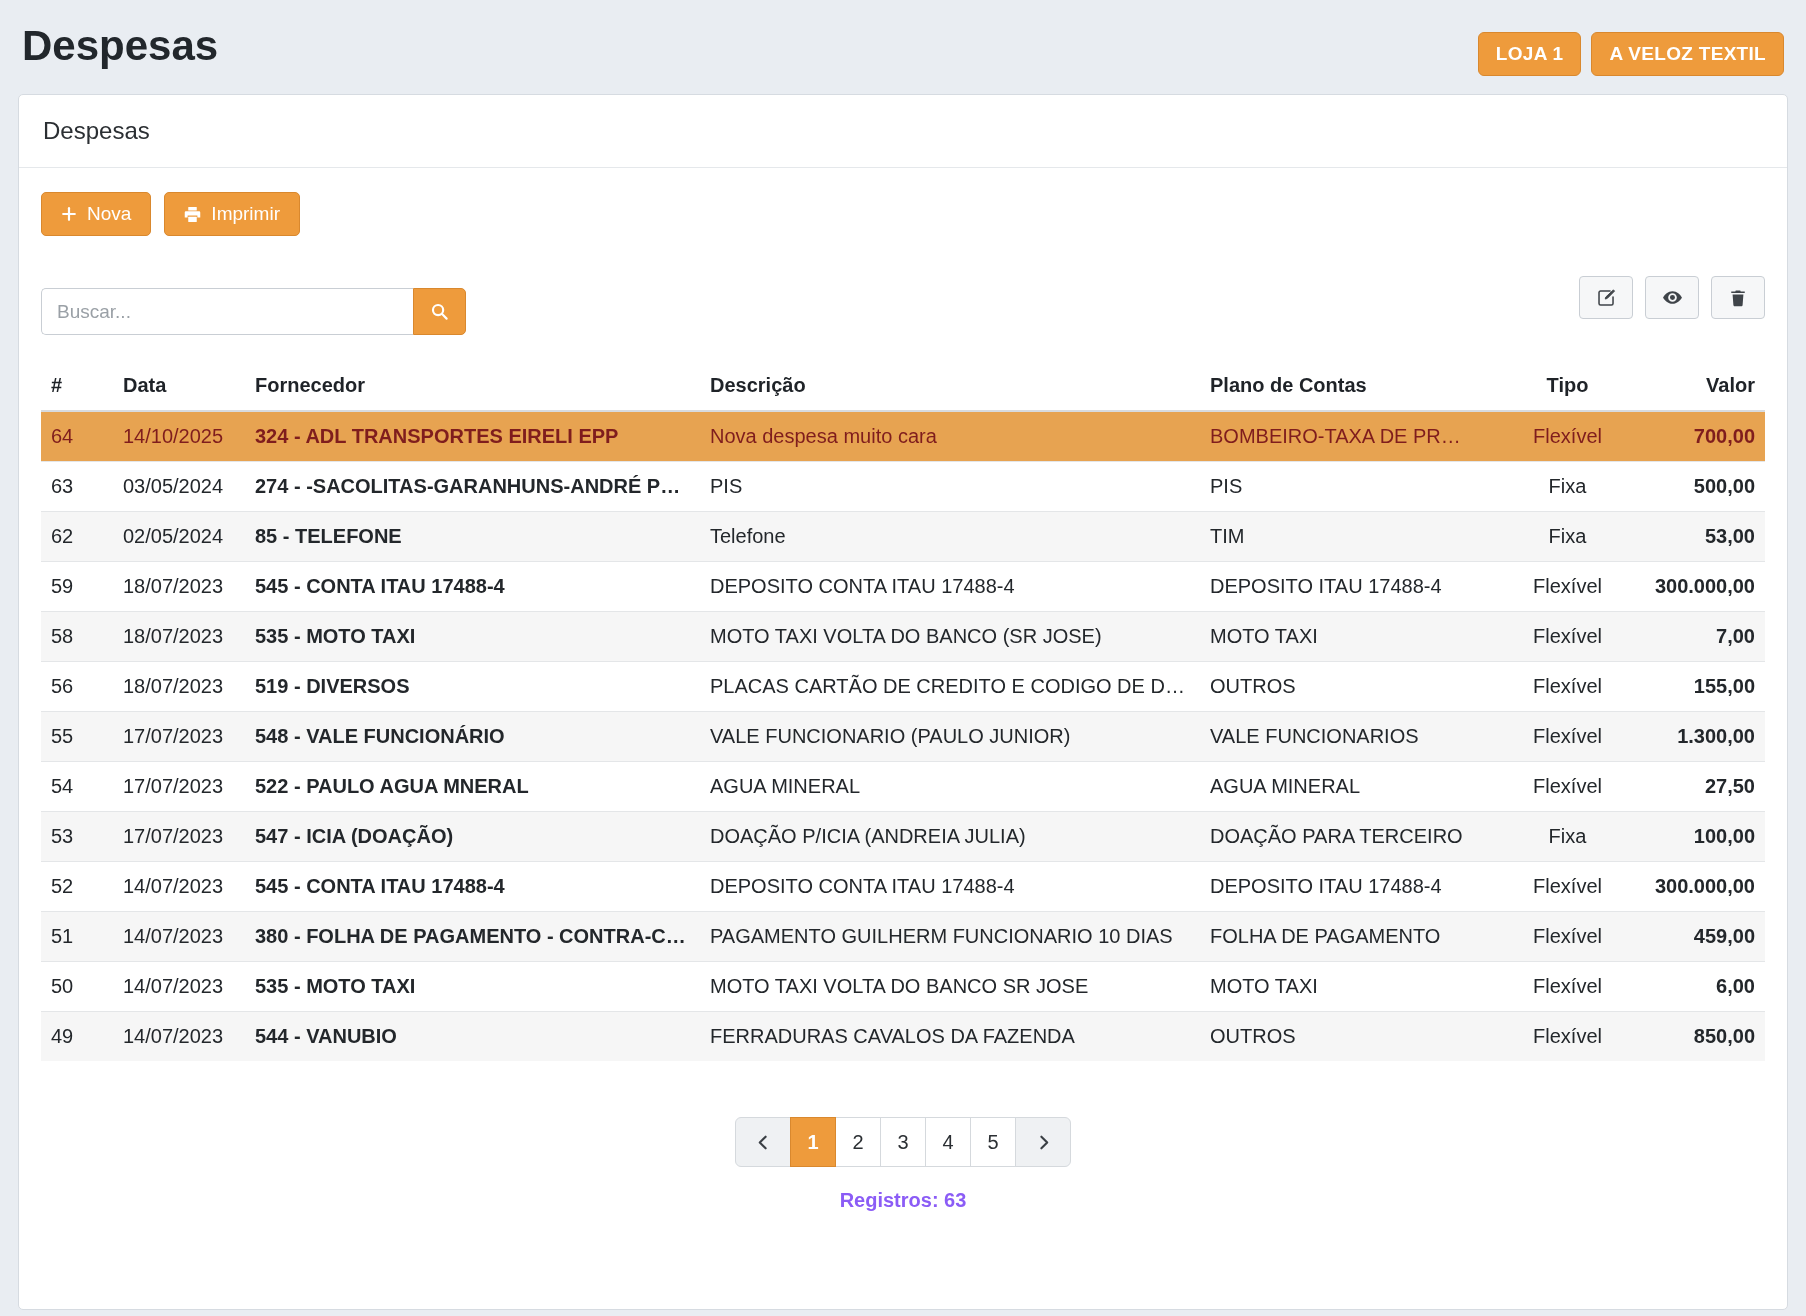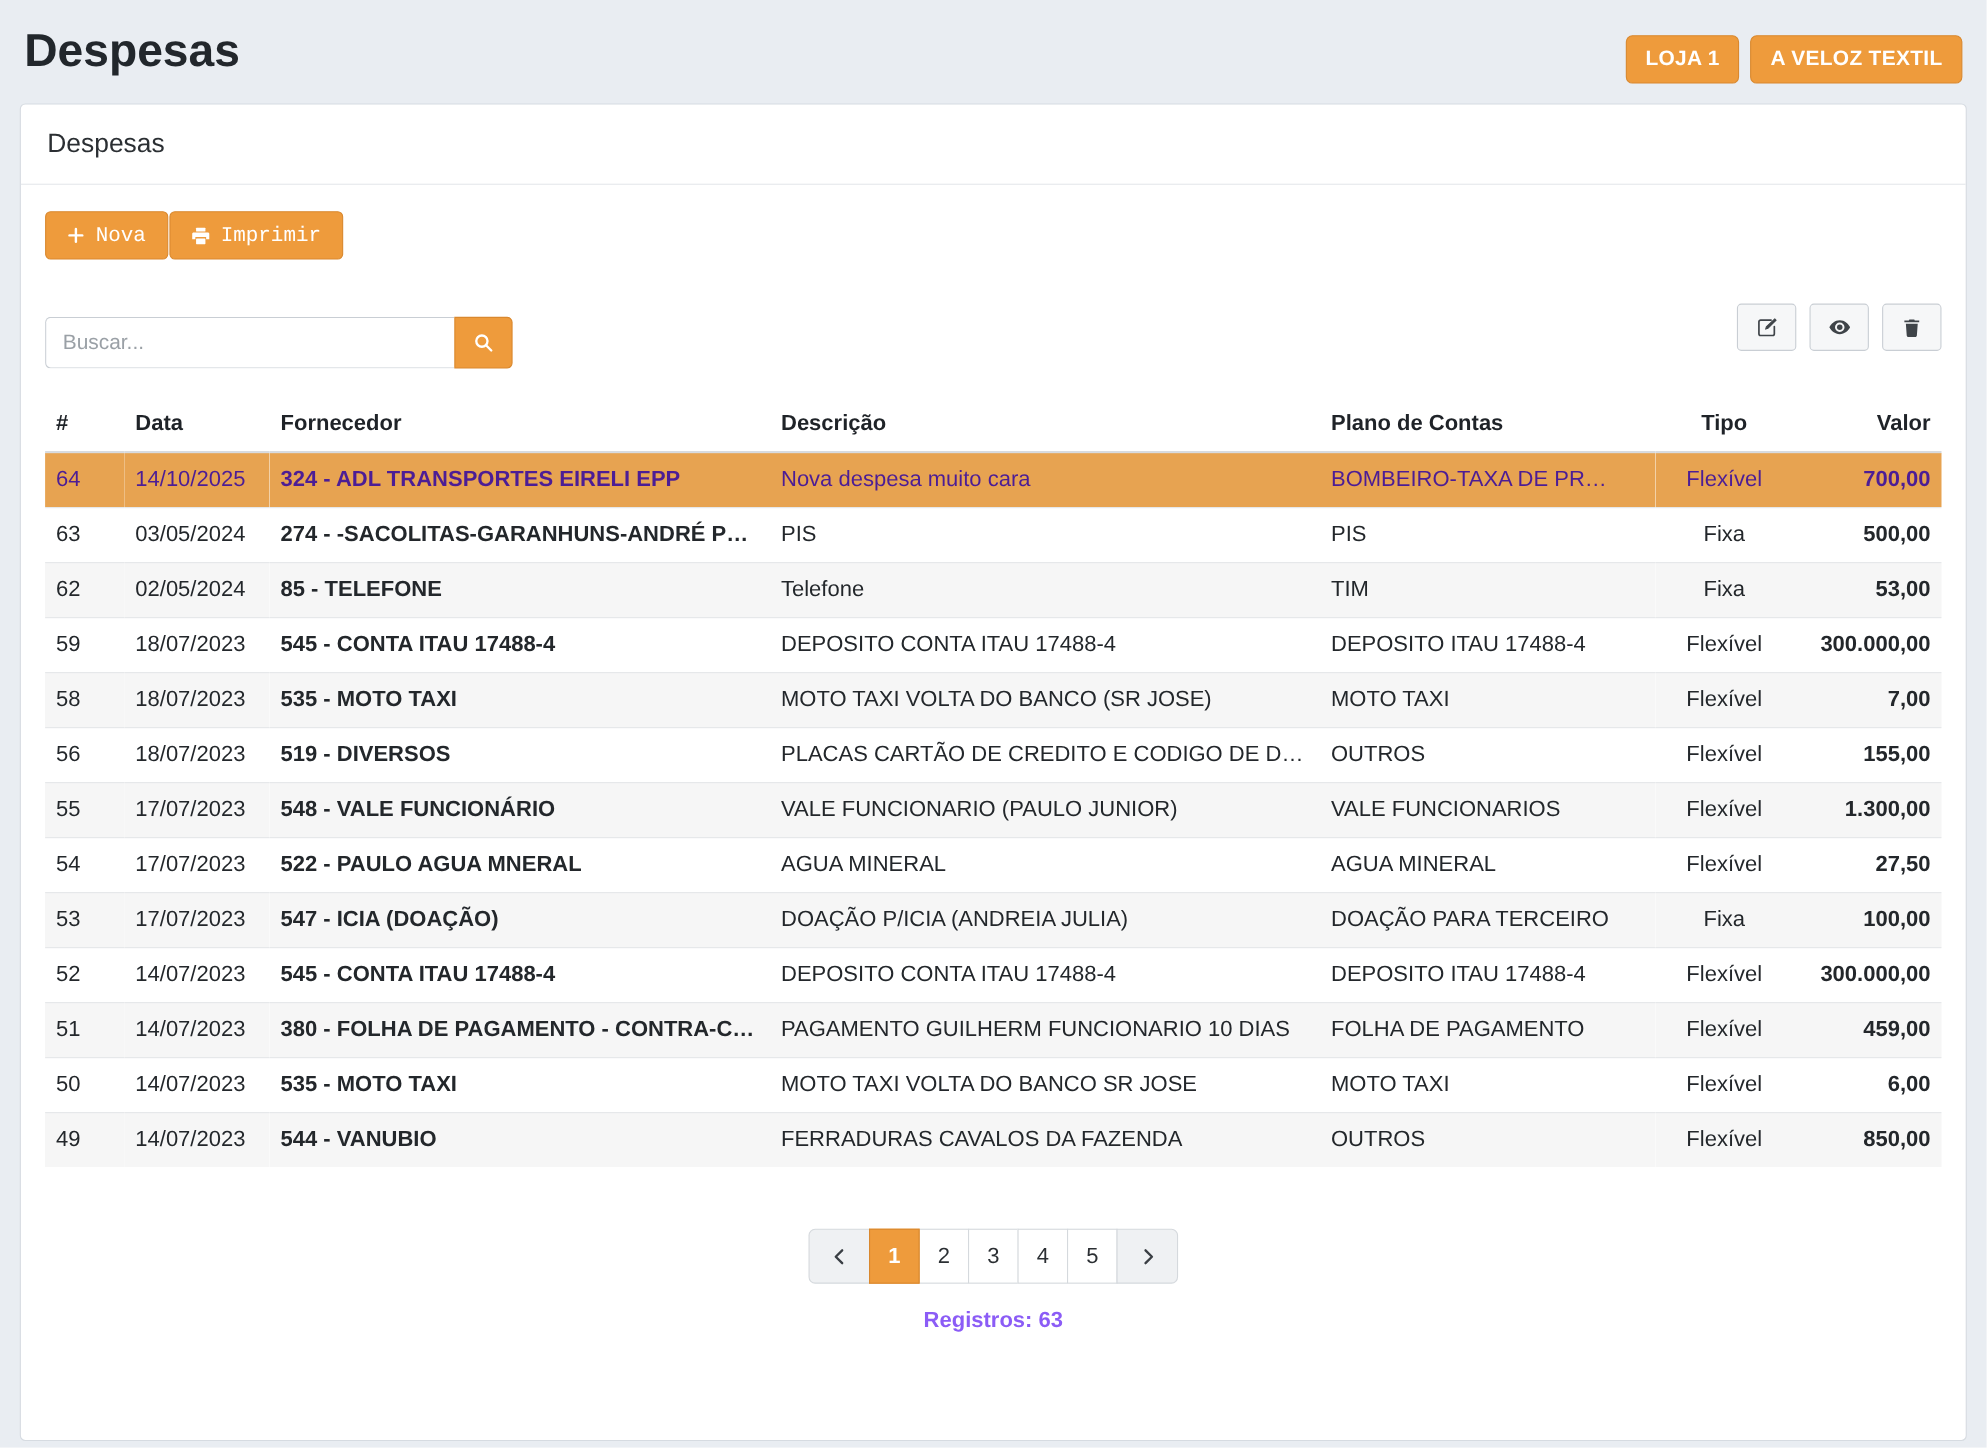--- a/index.html
+++ b/index.html
@@ -51,21 +51,21 @@
   }
   .card-header {
     padding: 22px 24px;
     font-size: 24px;
     color: #2b2f33;
     border-bottom: 1px solid #e5e8eb;
   }
   .card-body { padding: 24px 22px 30px 22px; }
 
   
-  .toolbar { display: flex; gap: 1px; margin-bottom: 24px; font-family: Liberation Mono, monospace; }
+  .toolbar { display: flex; gap: 13px; margin-bottom: 24px; }
   .btn-orange {
     display: inline-flex;
     align-items: center;
     gap: 10px;
     background: var(--accent, #ee9b3c);
     border: 1px solid var(--accent-border, #d9882e);
     color: #fff;
     font-size: 19px;
     padding: 9px 19px;
     height: 44px;
@@ -131,21 +131,21 @@
   tbody td {
     padding: 13px 10px;
     border-top: 1px solid #e4e6e8;
     color: #23272b;
     white-space: nowrap;
     overflow: hidden;
     text-overflow: ellipsis;
   }
   tbody tr:nth-child(odd) { background: #f6f6f6; }
   tbody tr.selected { background: var(--row-highlight, #e7a351); }
-  tbody tr.selected td { color: #4c1d95; border-top-color: var(--row-highlight, #e7a351); }
+  tbody tr.selected td { color: #7f1d1d; border-top-color: var(--row-highlight, #e7a351); }
   .col-id { width: 72px; }
   .col-data { width: 132px; }
   .col-fornecedor { width: 455px; max-width: 455px; font-weight: 700; }
   .col-desc { width: 500px; max-width: 500px; }
   .col-plano { width: 305px; max-width: 305px; }
   .col-tipo { width: 125px; text-align: center; }
   .col-valor { text-align: right; font-weight: 700; }
   th.col-valor { text-align: right; }
   th.col-tipo { text-align: center; }
 

